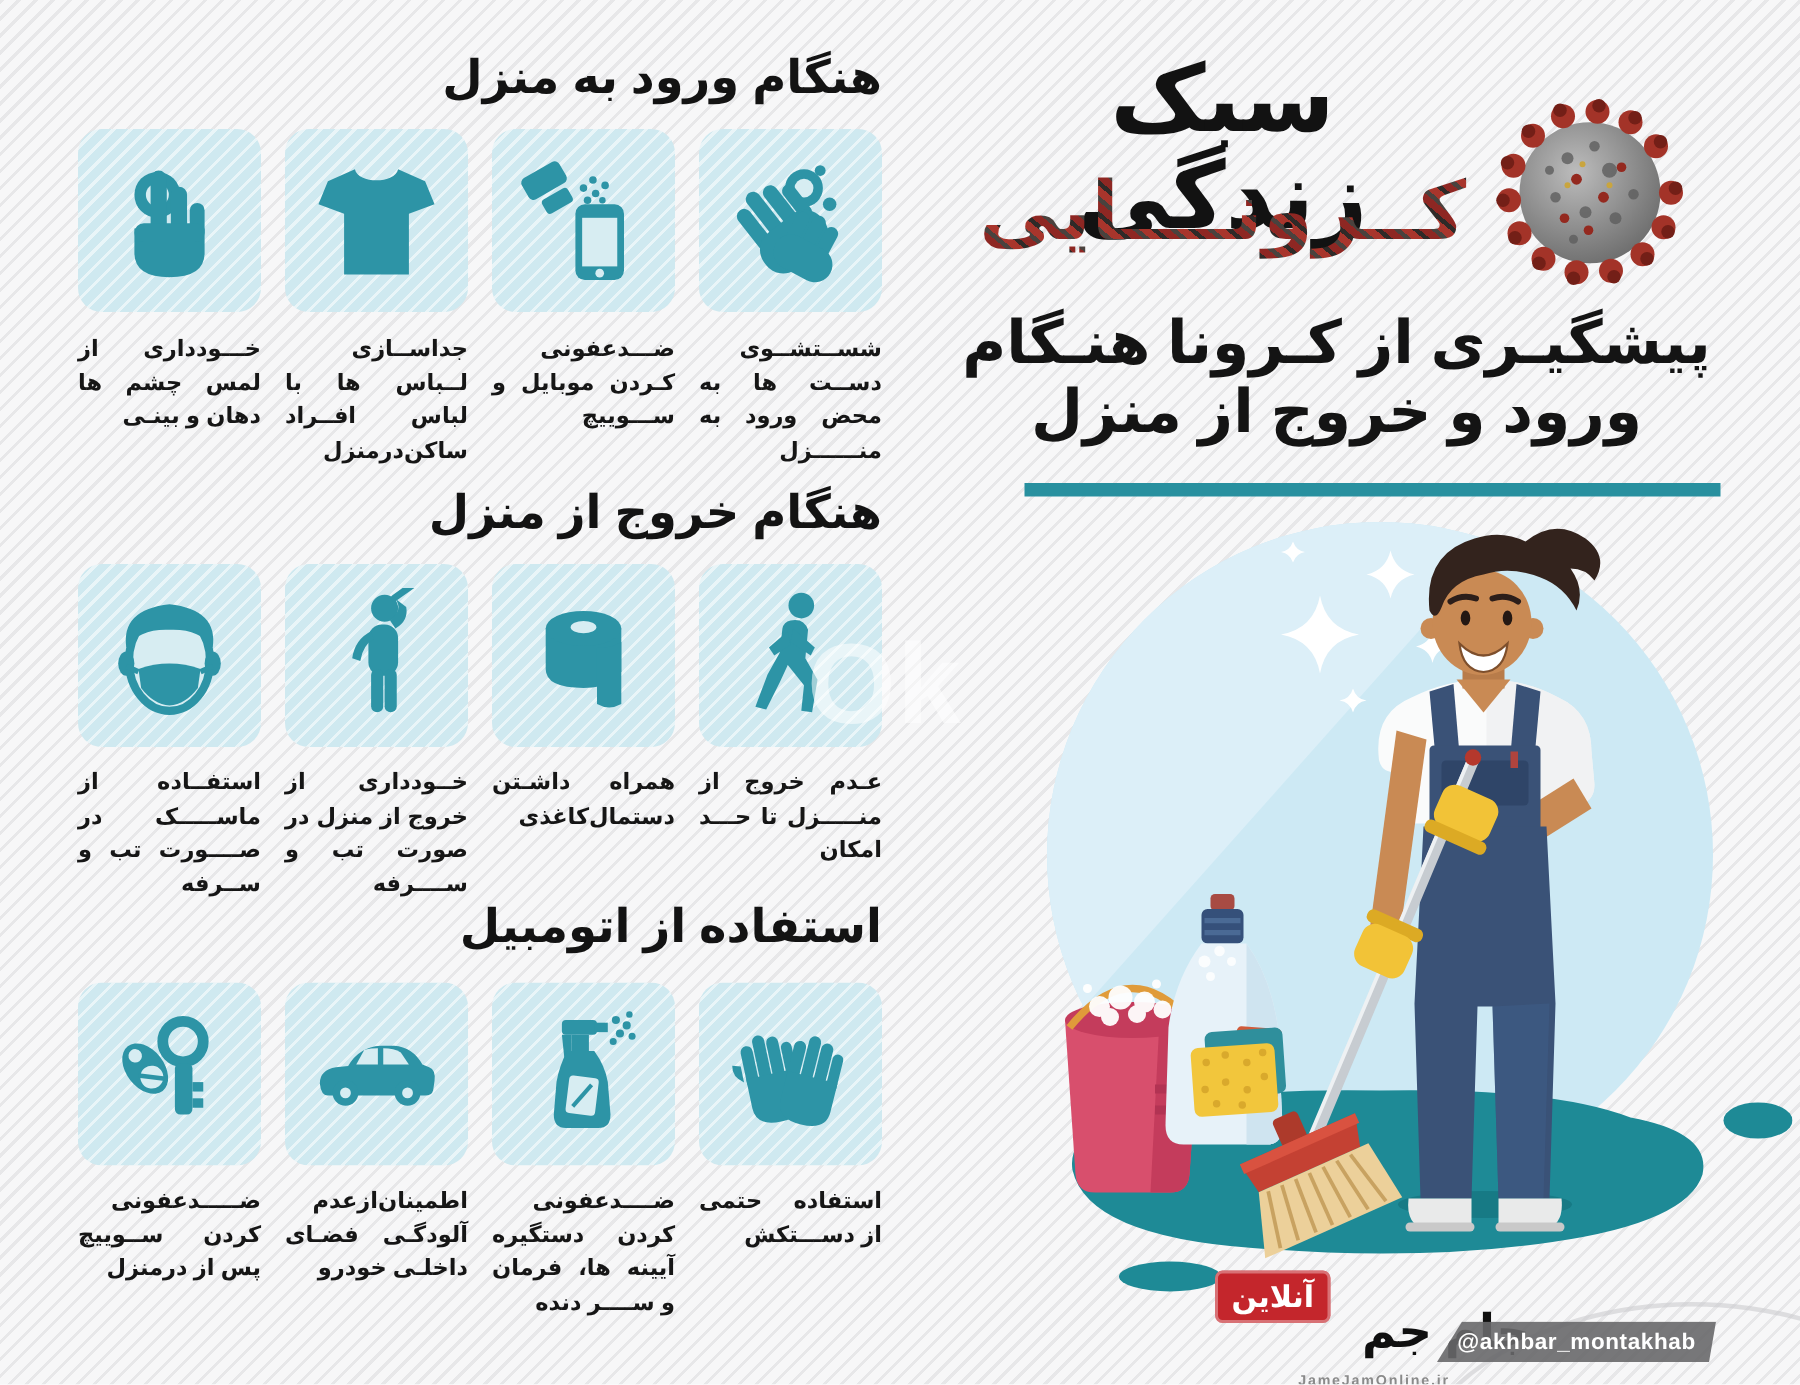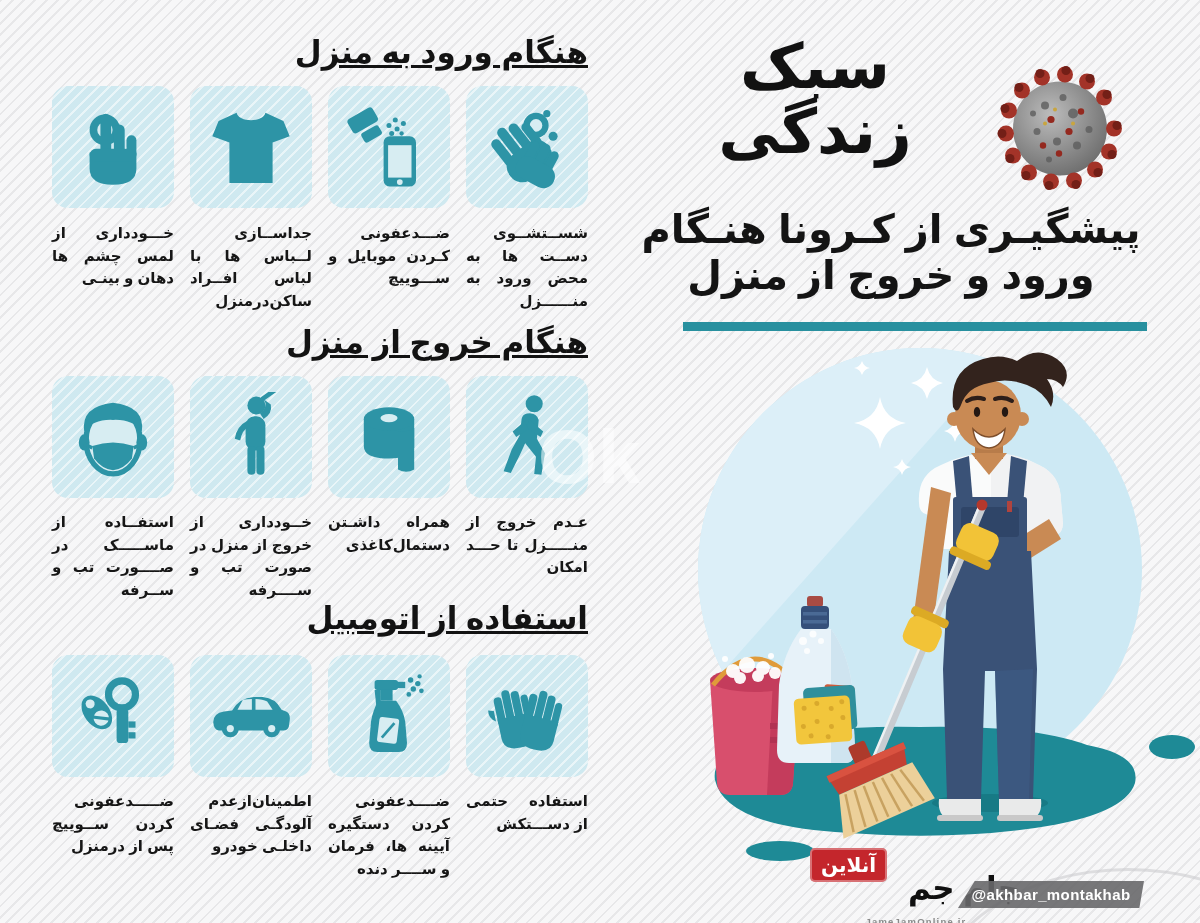--- a/index.html
+++ b/index.html
@@ -5,21 +5,21 @@
   html,body{margin:0;padding:0;}
   .canvas{
     position:relative;width:1200px;height:923px;overflow:hidden;
     font-family:"Liberation Sans","DejaVu Sans",sans-serif;
     background-color:#f7f7f8;
     background-image:repeating-linear-gradient(135deg, rgba(150,150,155,.16) 0 2px, transparent 2px 8px);
     direction:ltr;
   }
   
   .sec-title{position:absolute;left:52px;width:536px;direction:rtl;text-align:right;
-    font-size:31px;font-weight:900;color:#131313;text-decoration:underline;}
+    font-size:31px;font-weight:900;color:#131313;}
   .row{position:absolute;left:52px;width:536px;display:flex;gap:16px;direction:rtl;}
   .tile{width:122px;height:122px;border-radius:16px;flex:0 0 auto;
     background-color:#cfe9f0;
     background-image:repeating-linear-gradient(135deg, rgba(255,255,255,.55) 0 2px, transparent 2px 8px);
     display:flex;align-items:center;justify-content:center;}
   .tile svg{width:90px;height:90px;}
   .caps .cap{width:122px;flex:0 0 auto;direction:rtl;text-align:justify;
     font-size:15px;font-weight:700;color:#161616;line-height:1.5;}
   
   .title-black{position:absolute;left:650px;top:34px;width:330px;text-align:center;direction:rtl;
@@ -144,20 +144,21 @@
           </g>
         <g>
             <circle cx="119" cy="44" r="8" fill="#a33328"></circle>
             <circle cx="122" cy="41" r="4.5" fill="#731f17"></circle>
           </g>
       </g>
     </svg>
   </div>
 
   <div class="title-black">سبک زندگی</div>
+  <div class="title-red">کــرونــــایی</div>
   <div class="subtitle">
     <div>پیشگیـری از کـرونا هنـگام</div>
     <div>ورود و خروج از منزل</div>
   </div>
   <div class="divider"></div>
 
   <div class="sec-title" style="top:34px;">هنگام ورود به منزل</div>
   <div class="row" style="top:86px;">
     <div class="tile">
       <svg viewBox="0 0 100 100">

